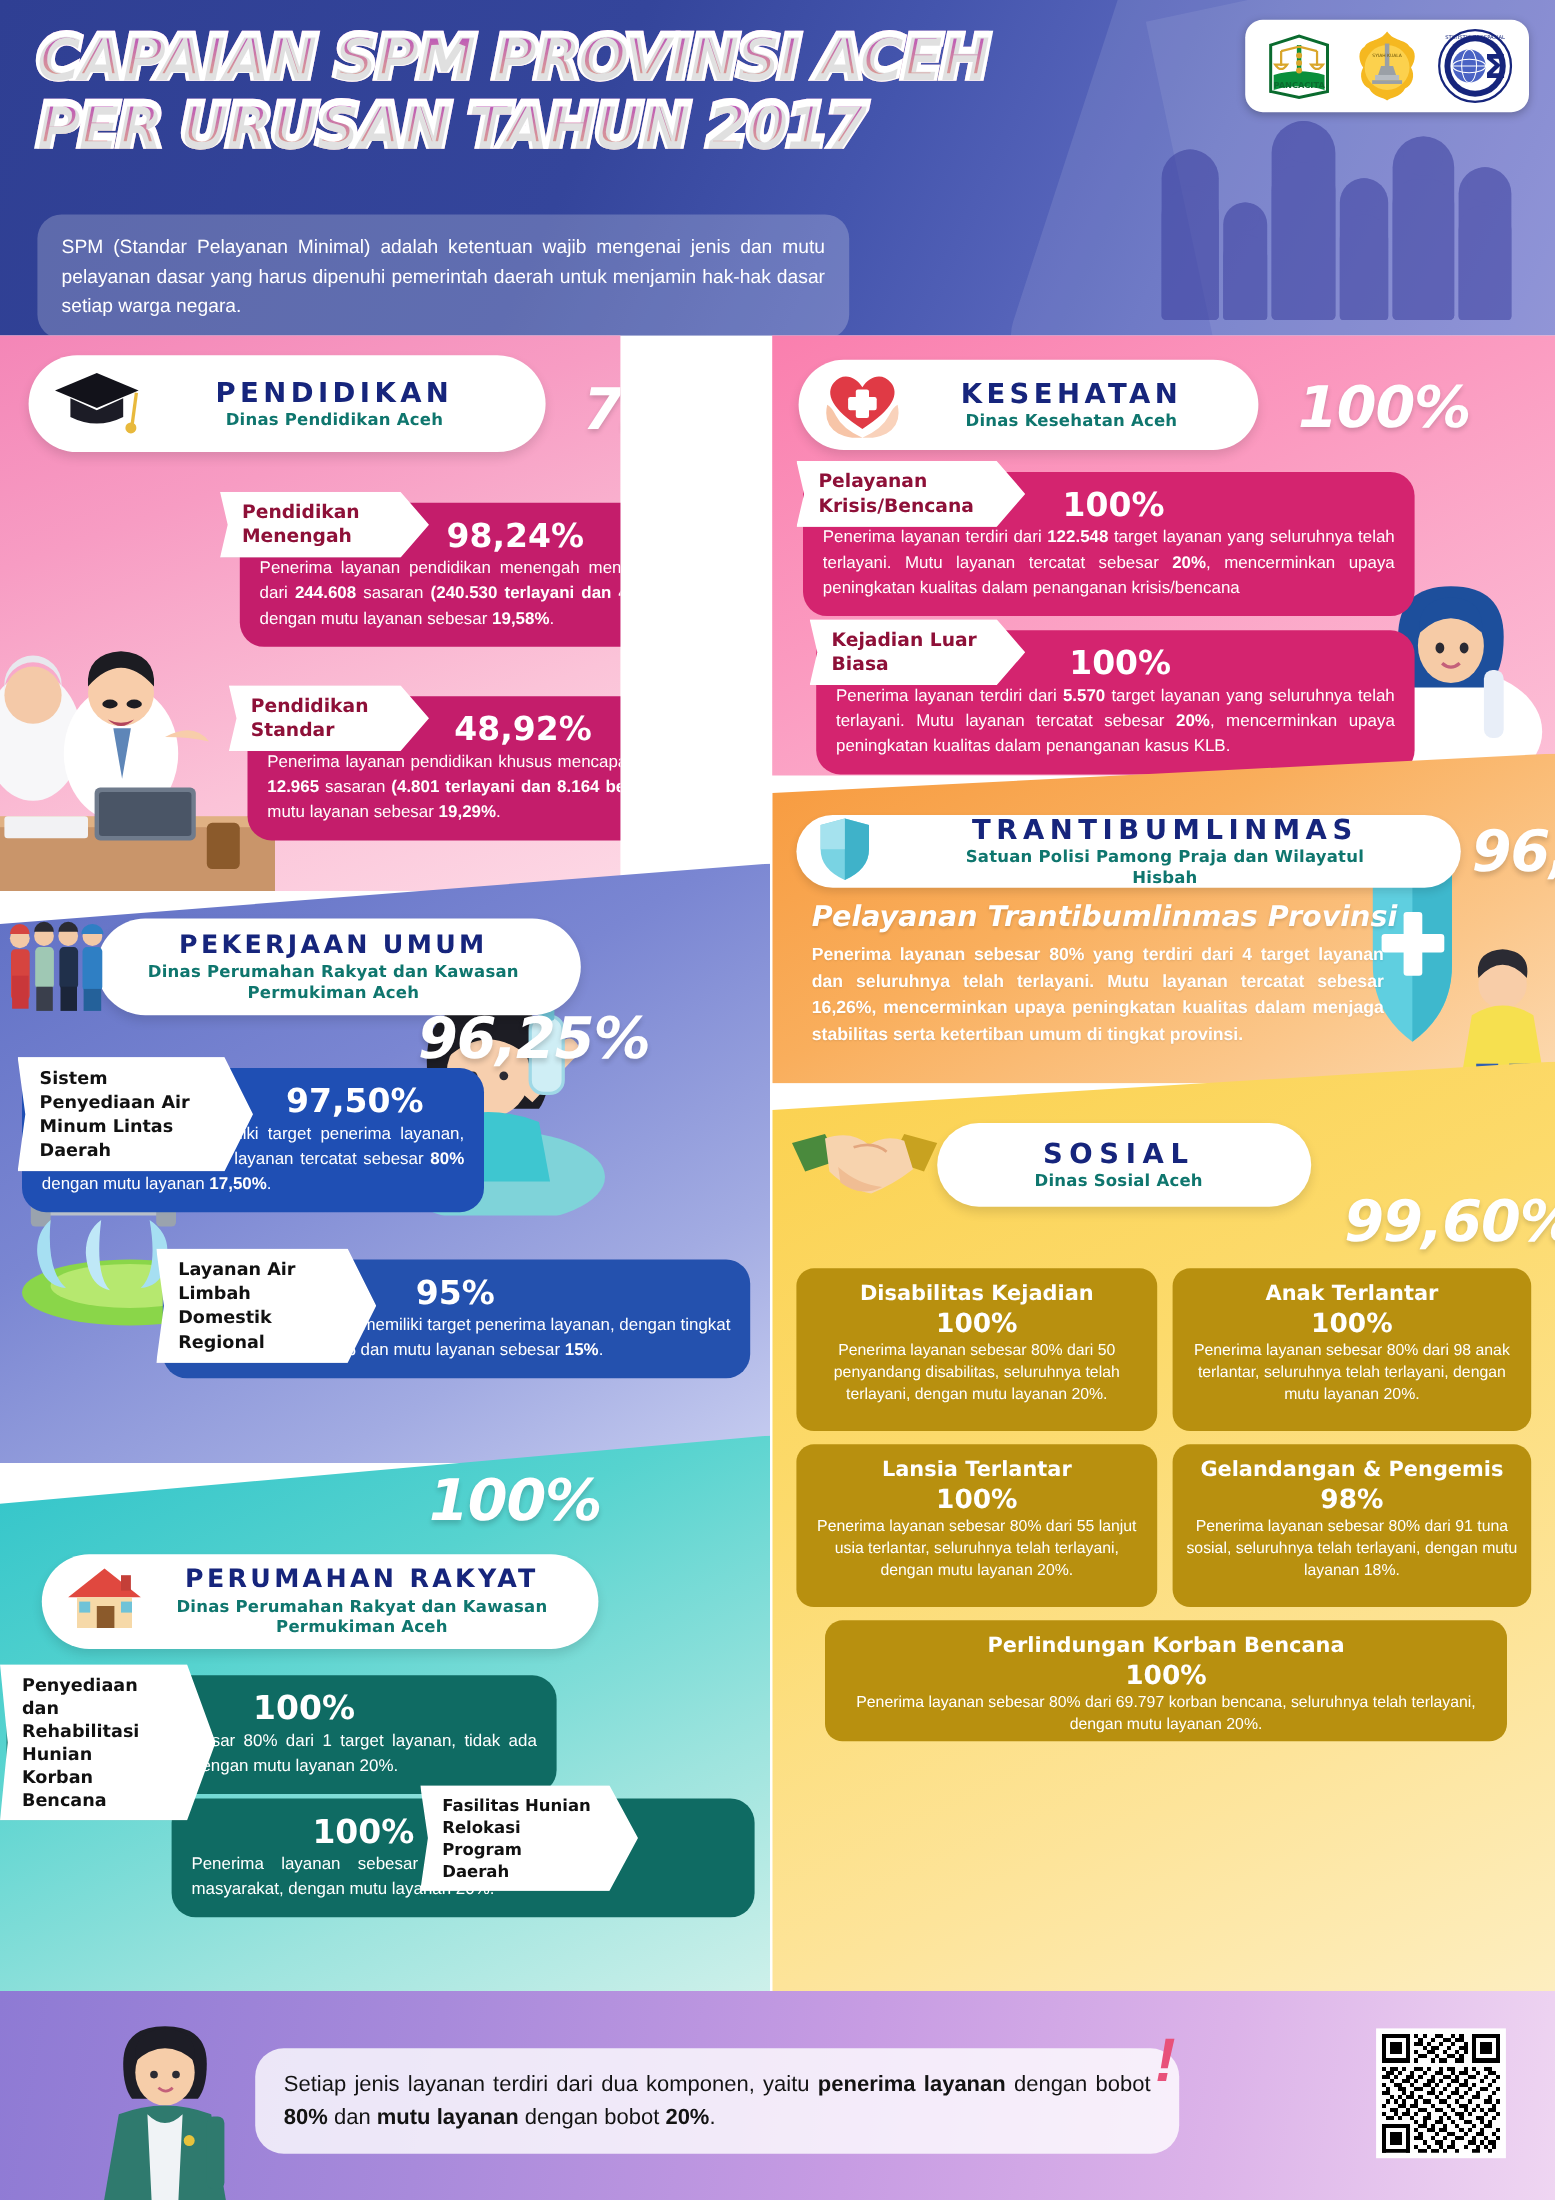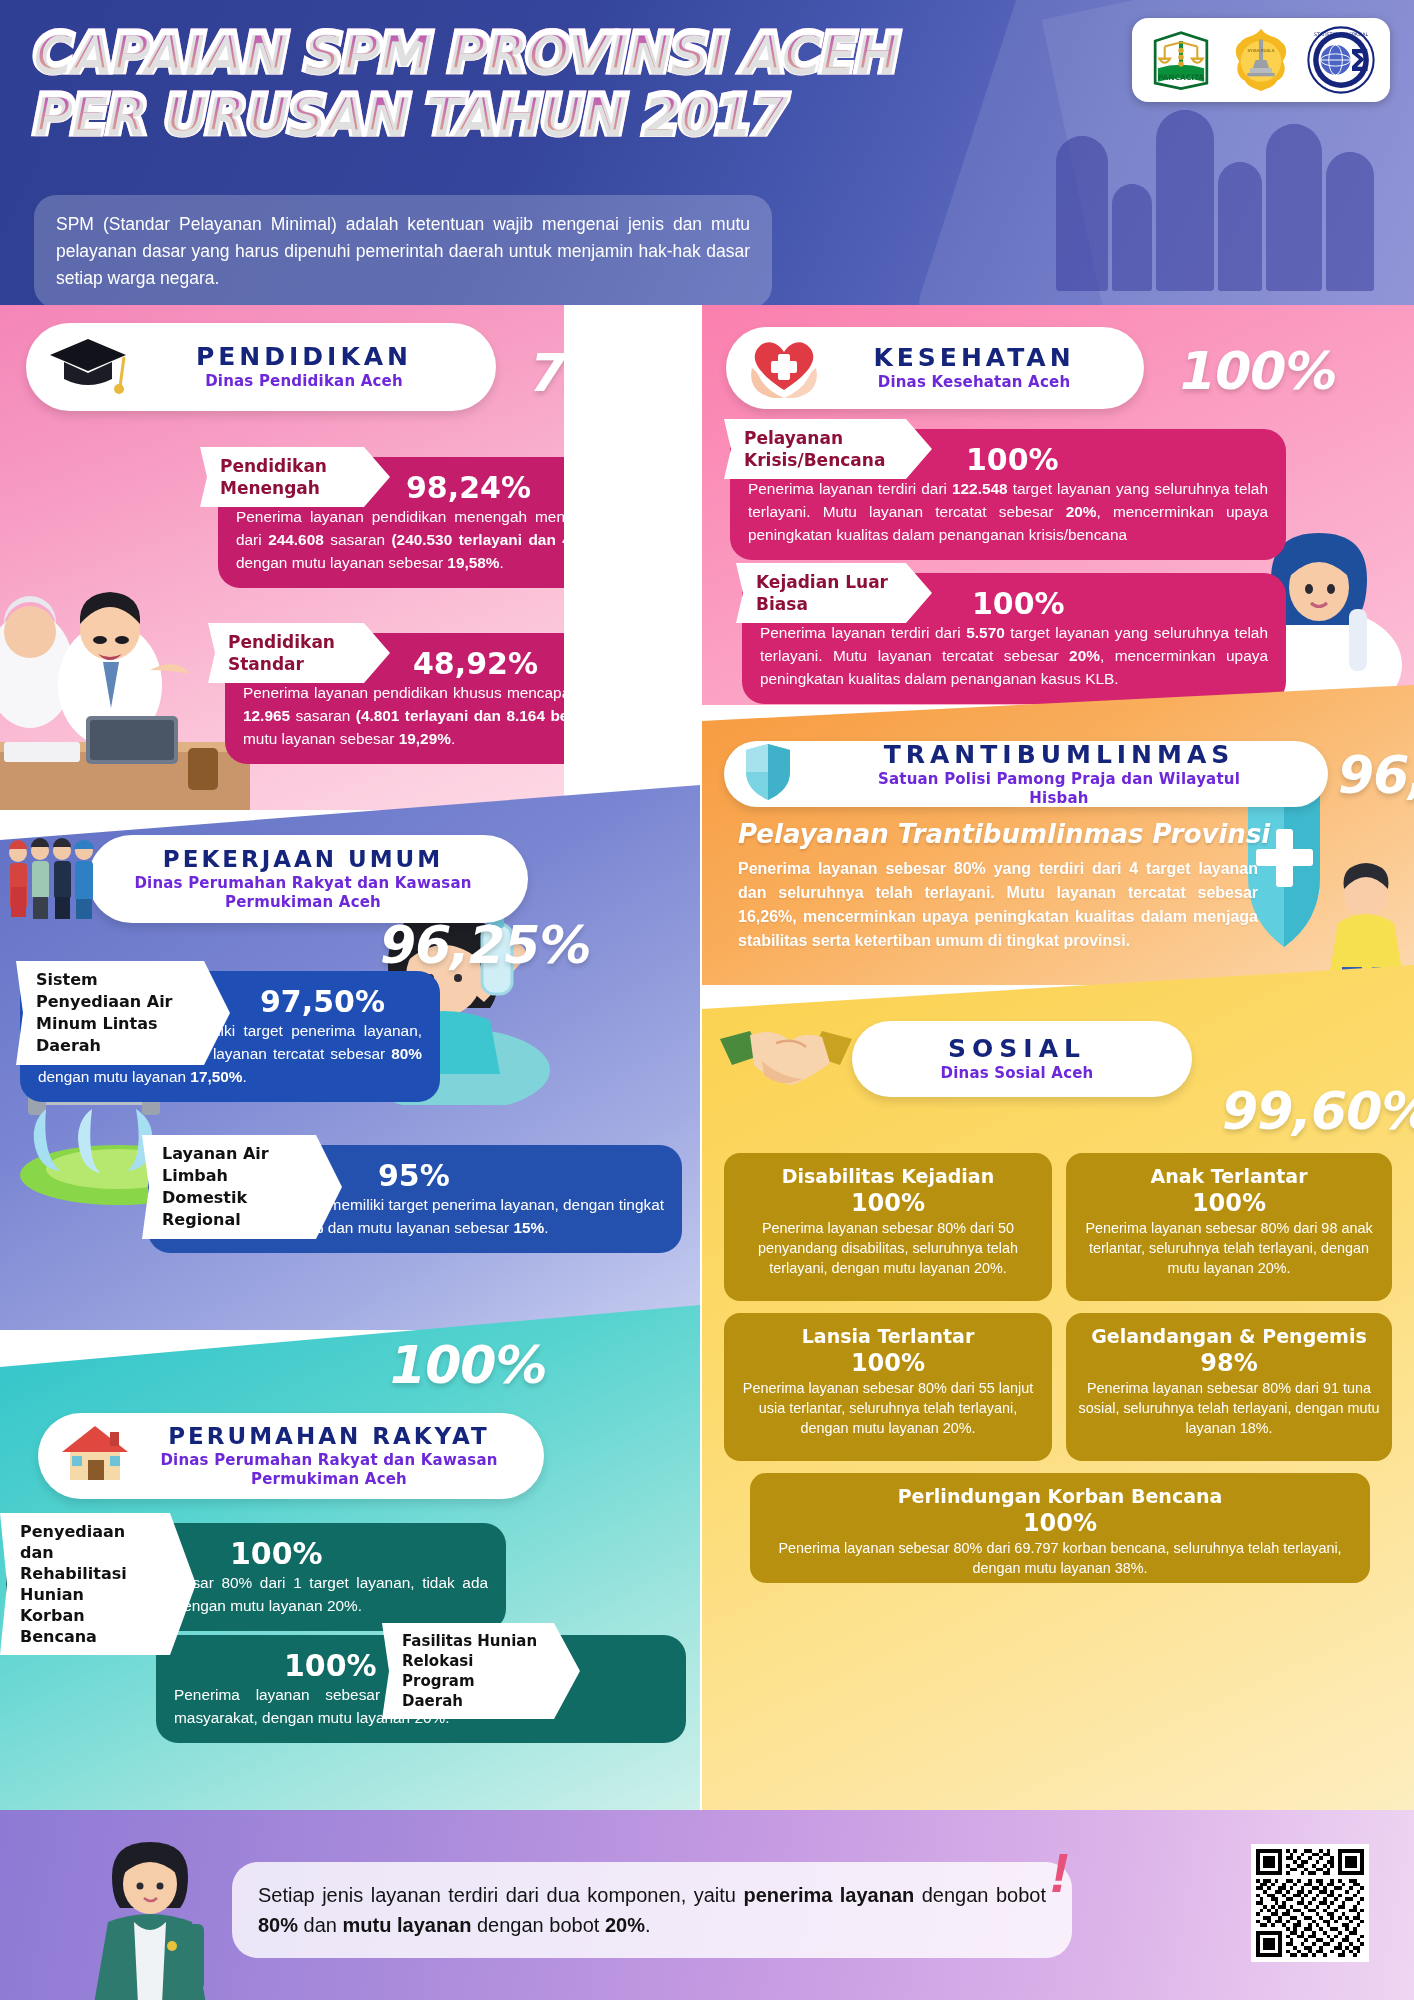--- a/index.html
+++ b/index.html
@@ -97,21 +97,21 @@
     display:flex; align-items:center; gap:12px;
     padding:10px 30px 12px 20px; position:absolute;
   }
   .pill-texts { text-align:center; flex:1; }
   .pill-title {
     font-family:"DejaVu Sans", sans-serif; font-weight:bold;
     color:#16257c; letter-spacing:4px; font-size:25px; line-height:30px;
   }
   .pill-sub {
     font-family:"DejaVu Sans", sans-serif; font-weight:bold;
-    color:#6d28d9; font-size:15px; line-height:19px; letter-spacing:.2px;
+    color:#0f766e; font-size:15px; line-height:19px; letter-spacing:.2px;
   }
   .big-pct {
     position:absolute; color:#fff; font-weight:bold; font-style:italic;
     font-family:"DejaVu Sans", sans-serif;
     font-size:52px; letter-spacing:-1px;
     text-shadow: 0 3px 5px rgba(0,0,0,0.16);
   }
 
   
   .tag {
@@ -574,21 +574,21 @@
         <div class="d">Penerima layanan sebesar 80% dari 55 lanjut usia terlantar, seluruhnya telah terlayani, dengan mutu layanan 20%.</div>
       </div>
       <div class="s-card" style="left:364px; top:348px; width:326px; height:148px;">
         <div class="t">Gelandangan &amp; Pengemis</div>
         <div class="p">98%</div>
         <div class="d">Penerima layanan sebesar 80% dari 91 tuna sosial, seluruhnya telah terlayani, dengan mutu layanan 18%.</div>
       </div>
       <div class="s-card" style="left:48px; top:508px; width:620px; height:110px;">
         <div class="t">Perlindungan Korban Bencana</div>
         <div class="p">100%</div>
-        <div class="d">Penerima layanan sebesar 80% dari 69.797 korban bencana, seluruhnya telah terlayani, dengan mutu layanan 38%.</div>
+        <div class="d">Penerima layanan sebesar 80% dari 69.797 korban bencana, seluruhnya telah terlayani, dengan mutu layanan 20%.</div>
       </div>
     </div>
 
   </div>
 
   <div class="footer">
     <div class="ill" style="left:60px;top:18px;width:190px;height:175px;">
       <svg viewBox="0 0 190 175" width="190" height="175">
         <path d="M52 48 q0 -34 38 -34 q38 0 38 34 q0 22 -8 32 l-60 0 q-8 -10 -8 -32z" fill="#1d1d26"></path>
         <ellipse cx="90" cy="56" rx="27" ry="30" fill="#f6cda9"></ellipse>

